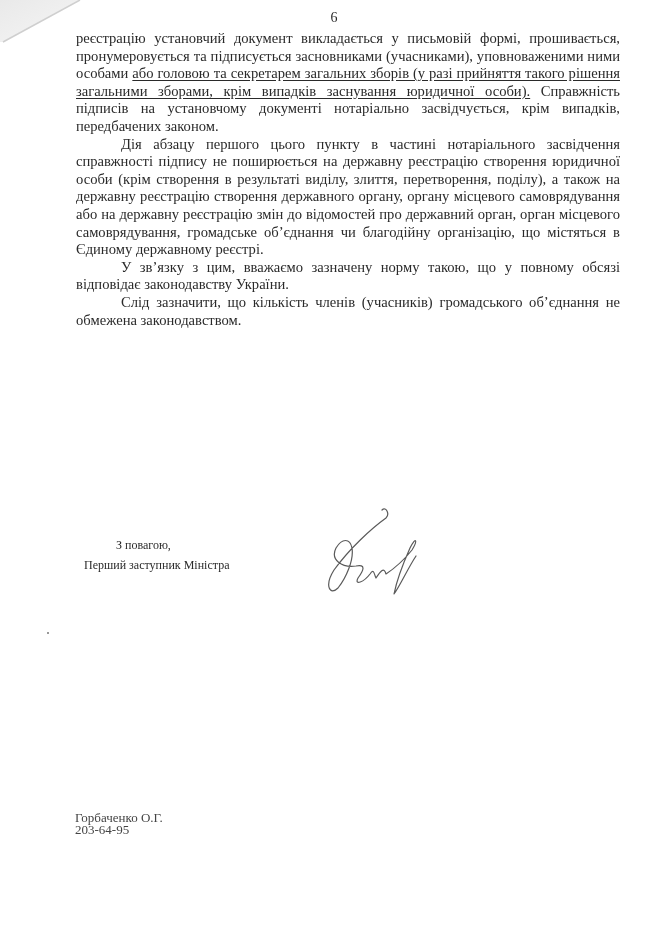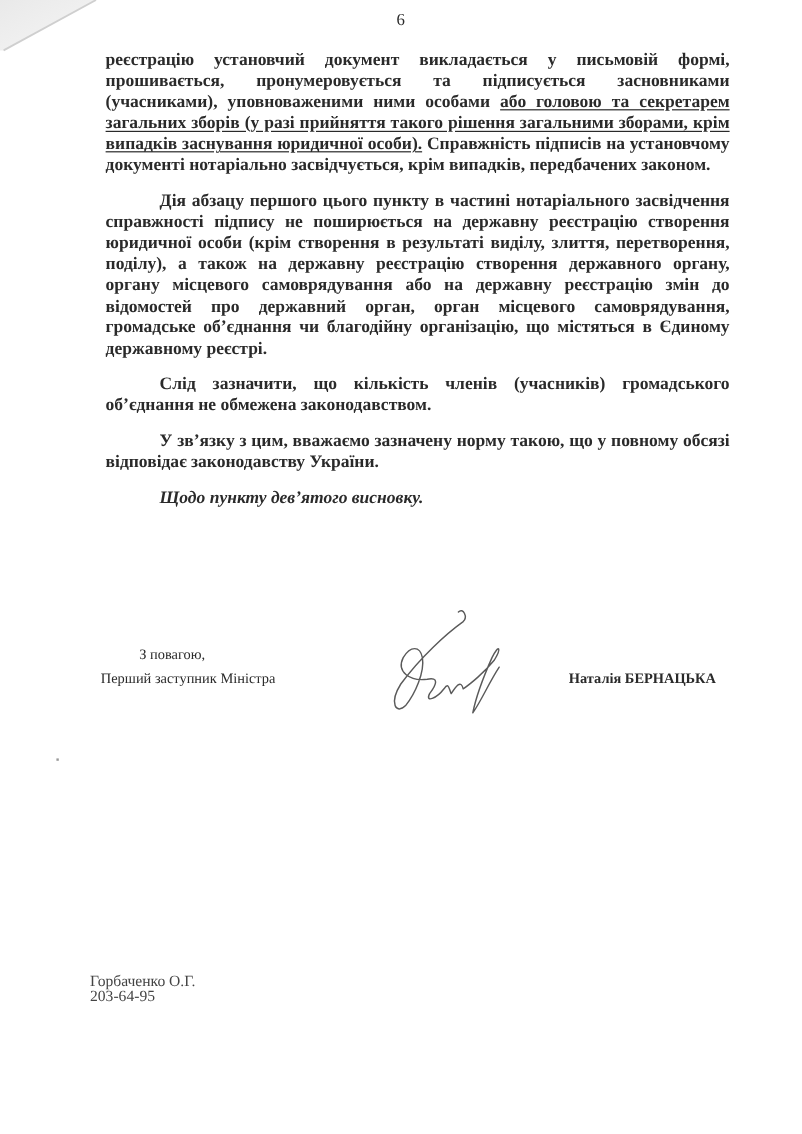--- a/index.html
+++ b/index.html
@@ -1,21 +1,21 @@
 <!DOCTYPE html>
 <html><head>
 <meta charset="utf-8">
 <style>
   html, body { margin:0; padding:0; }
   body { width:668px; height:945px; background:#ffffff; position:relative; overflow:hidden;
          font-family:"Liberation Serif","DejaVu Serif",serif; color:#2a2a2a; }
   .fold { position:absolute; left:0; top:0; width:90px; height:45px; }
   .page-num { position:absolute; top:10px; left:0; width:668px; text-align:center; font-size:14px; }
   .body-text { position:absolute; left:76px; top:30px; width:544px; font-size:14.6px; line-height:17.6px; }
-  .body-text p { margin:12px; text-align:justify;font-weight:bold; }
+  .body-text p { margin:0; text-align:justify; }
   .indent { text-indent:45px; }
   .u { text-decoration:underline; text-underline-offset:2px; }
   .it { font-style:italic; }
   .sig-block { position:absolute; top:538px; left:84px; width:560px; height:60px; font-size:12px; }
   .regards { position:absolute; left:32px; top:0; }
   .position { position:absolute; left:0; top:20px; font-weight:normal; }
   .name { position:absolute; left:390px; top:20px; font-weight:bold; }
   .signature { position:absolute; left:228px; top:-30px; width:130px; height:90px; }
   .executor { position:absolute; left:75px; top:812px; font-size:13px; line-height:12px; color:#444; }
   .mark { position:absolute; left:47px; top:632px; width:2px; height:2px; background:#999; }
@@ -32,32 +32,30 @@
   </defs>
   <polygon points="0,0 80,0 3,42 0,42" fill="url(#fg)"></polygon>
   <line x1="80" y1="0" x2="3" y2="42" stroke="#cfcfcf" stroke-width="1.5"></line>
 </svg>
 
 <div class="page-num">6</div>
 
 <div class="body-text">
   <p><span>реєстрацію установчий документ викладається у письмовій формі, прошивається, пронумеровується та підписується засновниками (учасниками), уповноваженими ними особами </span><span class="u">або головою та секретарем загальних зборів (у разі прийняття такого рішення загальними зборами, крім випадків заснування юридичної особи).</span><span> Справжність підписів на установчому документі нотаріально засвідчується, крім випадків, передбачених законом.</span></p>
   <p class="indent">Дія абзацу першого цього пункту в частині нотаріального засвідчення справжності підпису не поширюється на державну реєстрацію створення юридичної особи (крім створення в результаті виділу, злиття, перетворення, поділу), а також на державну реєстрацію створення державного органу, органу місцевого самоврядування або на державну реєстрацію змін до відомостей про державний орган, орган місцевого самоврядування, громадське об’єднання чи благодійну організацію, що містяться в Єдиному державному реєстрі.</p>
+  <p class="indent">У зв’язку з цим, вважаємо зазначену норму такою, що у повному обсязі відповідає законодавству України.</p>
   <p class="indent">Слід зазначити, що кількість членів (учасників) громадського об’єднання не обмежена законодавством.</p>
-  <p class="indent">У зв’язку з цим, вважаємо зазначену норму такою, що у повному обсязі відповідає законодавству України.</p>
-  <p class="indent it">Щодо пункту дев’ятого висновку.</p>
 </div>
 
 <div class="sig-block">
   <div class="regards">З повагою,</div>
   <div class="position">Перший заступник Міністра</div>
   <svg class="signature" viewBox="0 0 130 90">
     <path d="M70,2 C74,-2 78,6 74,10 C60,20 38,40 22,62 C12,78 18,88 26,80 C34,70 42,52 40,40 C38,30 30,30 24,40 C18,52 30,60 44,58 C54,56 52,62 46,70 C42,78 52,74 58,66 C62,60 62,66 64,70 C68,64 72,58 74,66 C80,62 92,52 100,42 C106,32 104,28 98,40 C90,58 84,76 82,86 C88,78 96,60 104,48" fill="none" stroke="#5a5a5a" stroke-width="1.2" stroke-linecap="round" stroke-linejoin="round"></path>
   </svg>
-  <div class="name">Наталія БЕРНАЦЬКА</div>
 </div>
 
 <div class="mark"></div>
 
 <div class="executor">
   <div>Горбаченко О.Г.</div>
   <div>203-64-95</div>
 </div>
 
 </body></html>

